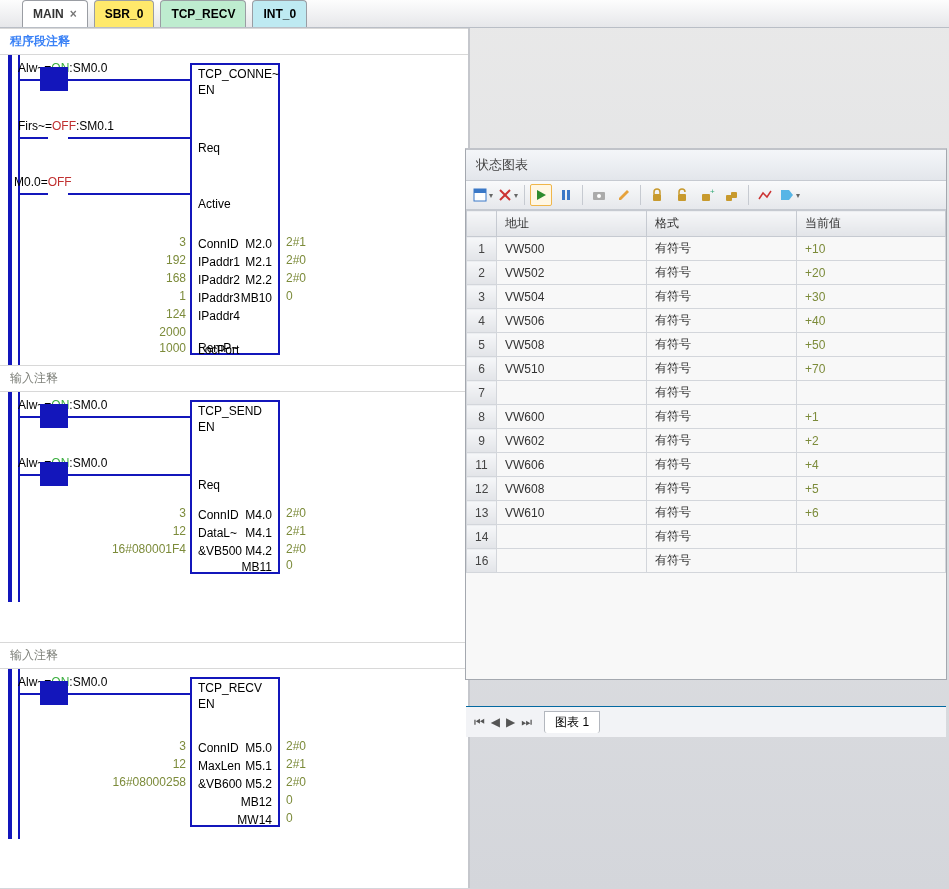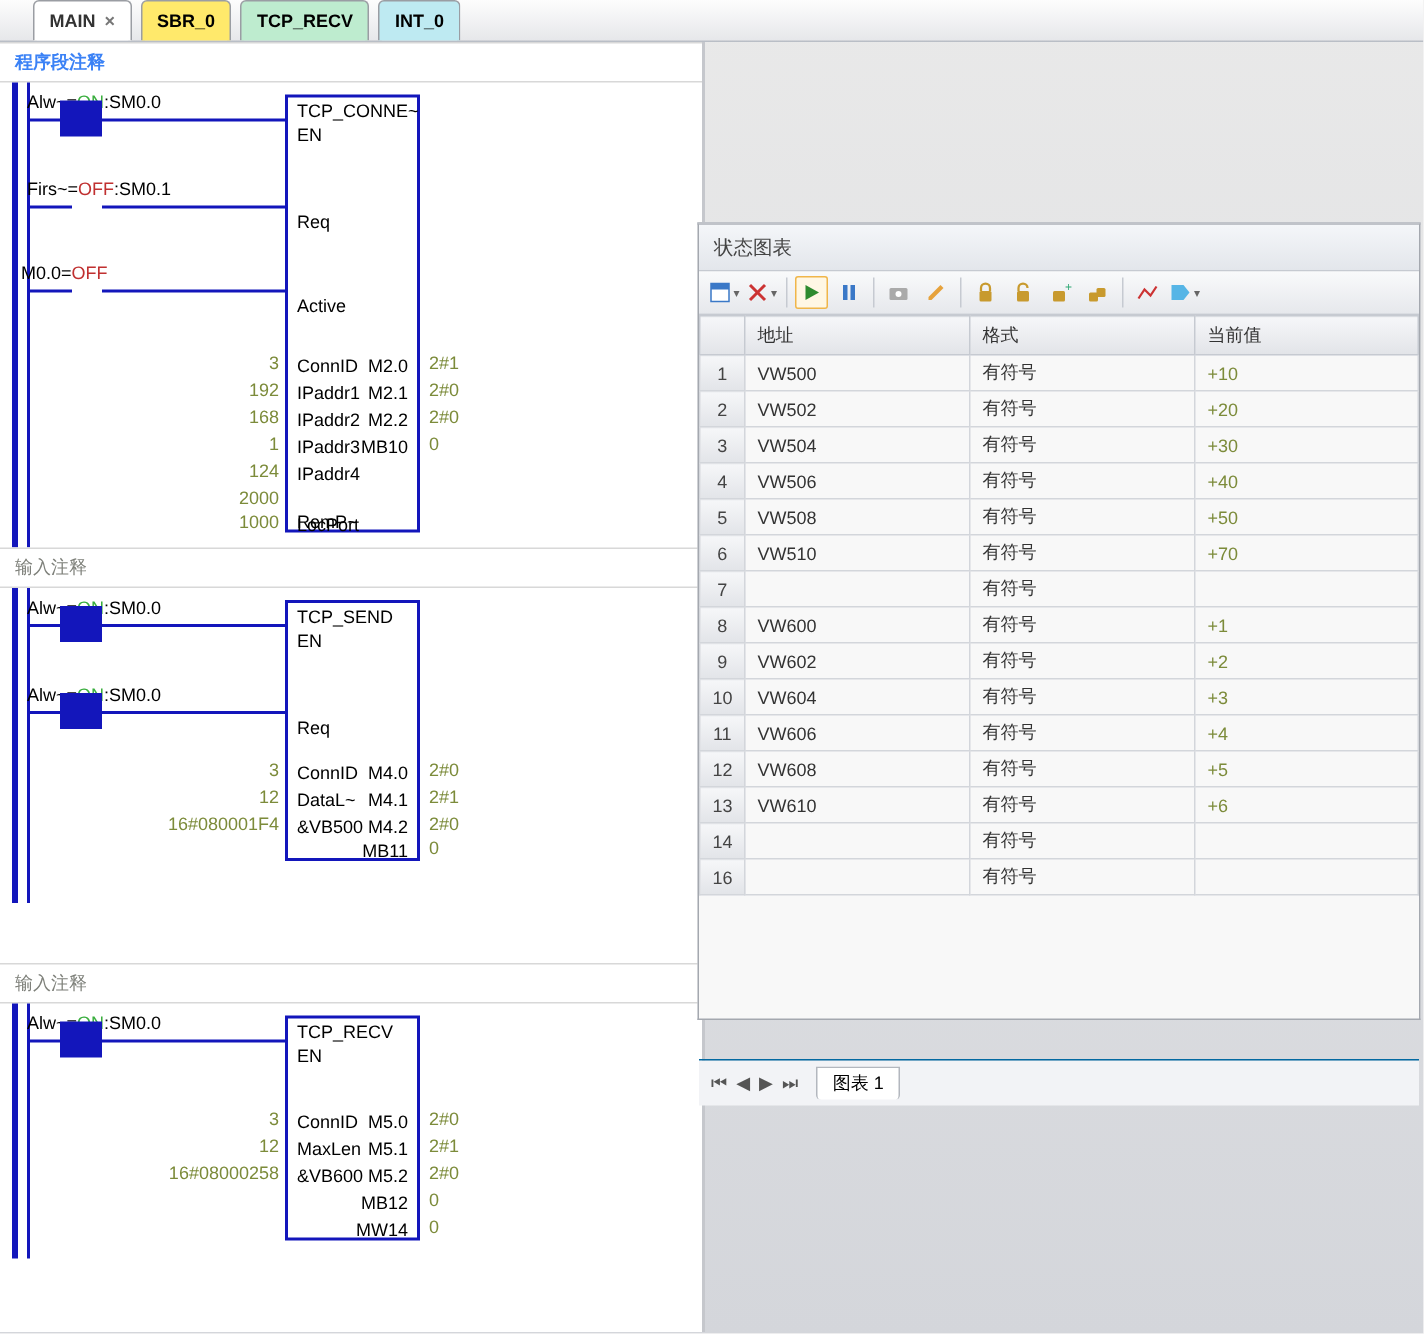--- a/index.html
+++ b/index.html
@@ -387,26 +387,20 @@
               <td>有符号</td>
               <td class="cur">+1</td>
             </tr>
             <tr>
               <td class="rownum">9</td>
               <td>VW602</td>
               <td>有符号</td>
               <td class="cur">+2</td>
             </tr>
             <tr>
-              <td class="rownum">10</td>
-              <td>VW604</td>
-              <td>有符号</td>
-              <td class="cur">+3</td>
-            </tr>
-            <tr>
               <td class="rownum">11</td>
               <td>VW606</td>
               <td>有符号</td>
               <td class="cur">+4</td>
             </tr>
             <tr>
               <td class="rownum">12</td>
               <td>VW608</td>
               <td>有符号</td>
               <td class="cur">+5</td>

